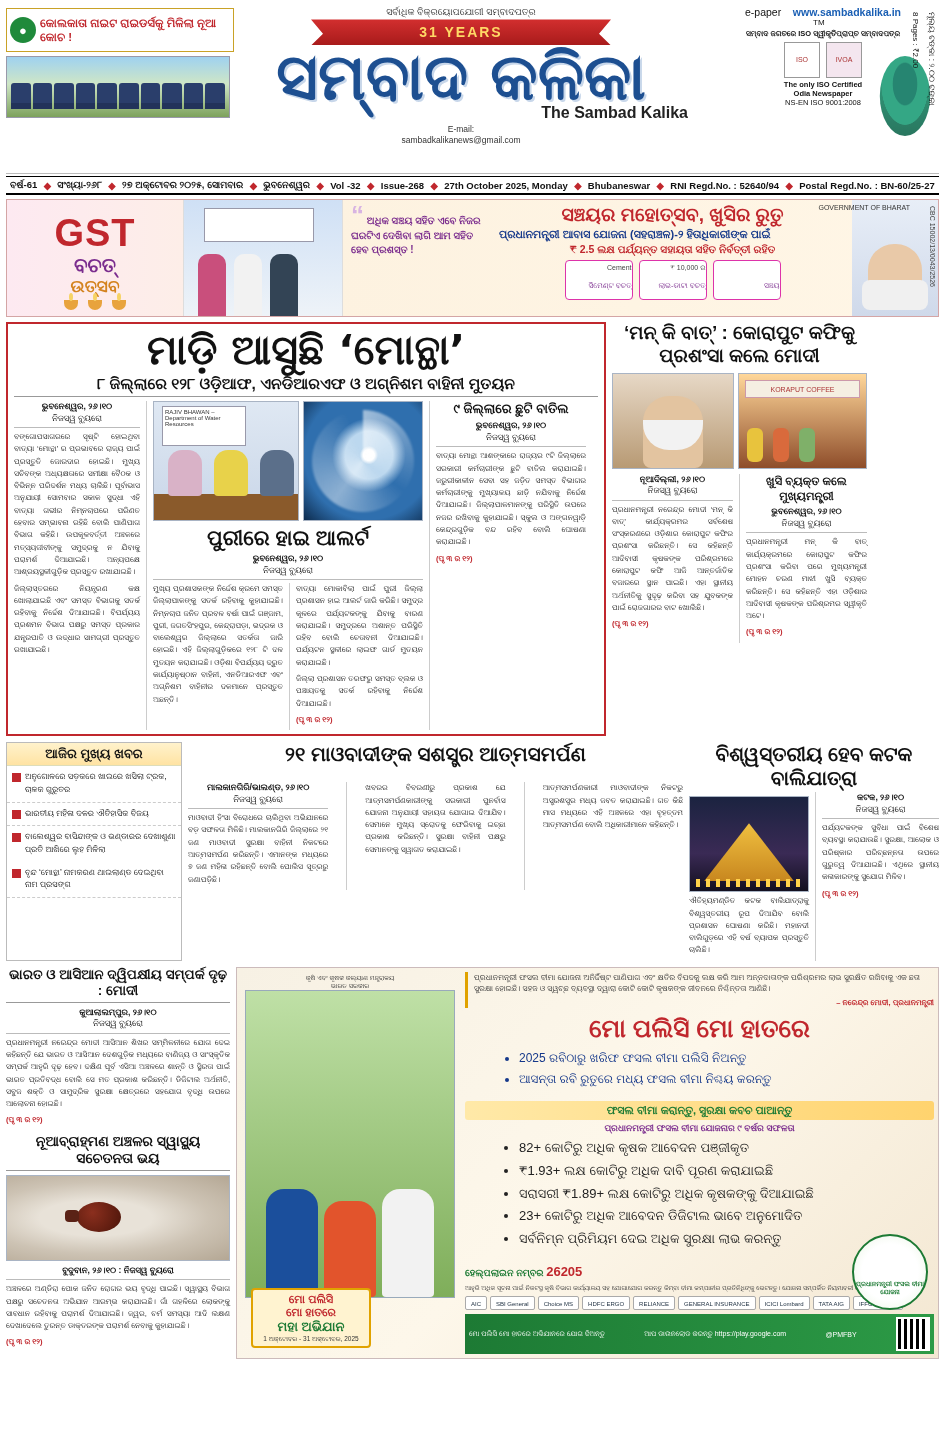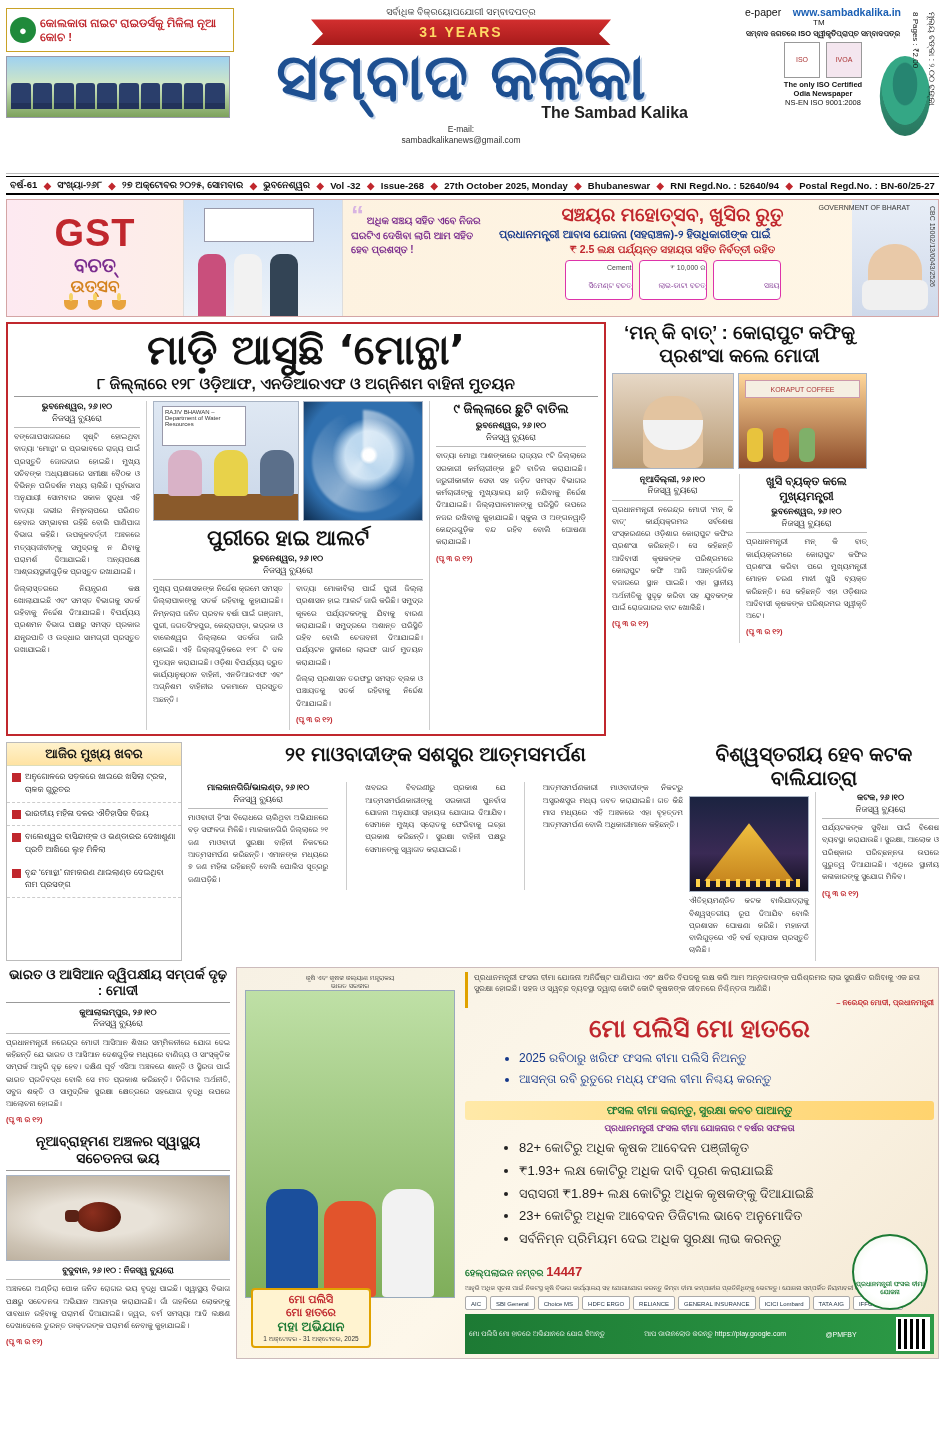--- a/index.html
+++ b/index.html
@@ -643,21 +643,21 @@
         <div class="ad2-sub">ପ୍ରଧାନମନ୍ତ୍ରୀ ଫସଲ ବୀମା ଯୋଜନାର ୯ ବର୍ଷର ସଫଳତା</div>
         <ul class="ad2-stats">
           <li>82+ କୋଟିରୁ ଅଧିକ କୃଷକ ଆବେଦନ ପଞ୍ଜୀକୃତ</li>
           <li>₹1.93+ ଲକ୍ଷ କୋଟିରୁ ଅଧିକ ଦାବି ପୂରଣ କରାଯାଇଛି</li>
           <li>ସରାସରୀ ₹1.89+ ଲକ୍ଷ କୋଟିରୁ ଅଧିକ କୃଷକଙ୍କୁ ଦିଆଯାଇଛି</li>
           <li>23+ କୋଟିରୁ ଅଧିକ ଆବେଦନ ଡିଜିଟାଲ ଭାବେ ଅନୁମୋଦିତ</li>
           <li>ସର୍ବନିମ୍ନ ପ୍ରିମିୟମ ଦେଇ ଅଧିକ ସୁରକ୍ଷା ଲାଭ କରନ୍ତୁ</li>
         </ul>
         <div class="ad2-helpline">
           <span>ହେଲ୍ପଲାଇନ ନମ୍ବର</span>
-          <span class="num">14447</span>
+          <span class="num">26205</span>
         </div>
         <div class="ad2-note">ଆହୁରି ଅଧିକ ସୂଚନା ପାଇଁ ନିକଟସ୍ଥ କୃଷି ବିଭାଗ କାର୍ଯ୍ୟାଳୟ ସହ ଯୋଗାଯୋଗ କରନ୍ତୁ କିମ୍ବା ବୀମା କମ୍ପାନୀର ପ୍ରତିନିଧିଙ୍କୁ ଭେଟନ୍ତୁ। ଯୋଜନା ସମ୍ପର୍କିତ ନିୟମାବଳୀ ଓ ସର୍ତ୍ତ ପ୍ରଯୋଜ୍ୟ।</div>
         <div class="ad2-logos">
           <span class="logo-pill">AIC</span>
           <span class="logo-pill">SBI General</span>
           <span class="logo-pill">Choice MS</span>
           <span class="logo-pill">HDFC ERGO</span>
           <span class="logo-pill">RELIANCE</span>
           <span class="logo-pill">GENERAL INSURANCE</span>
           <span class="logo-pill">ICICI Lombard</span>

